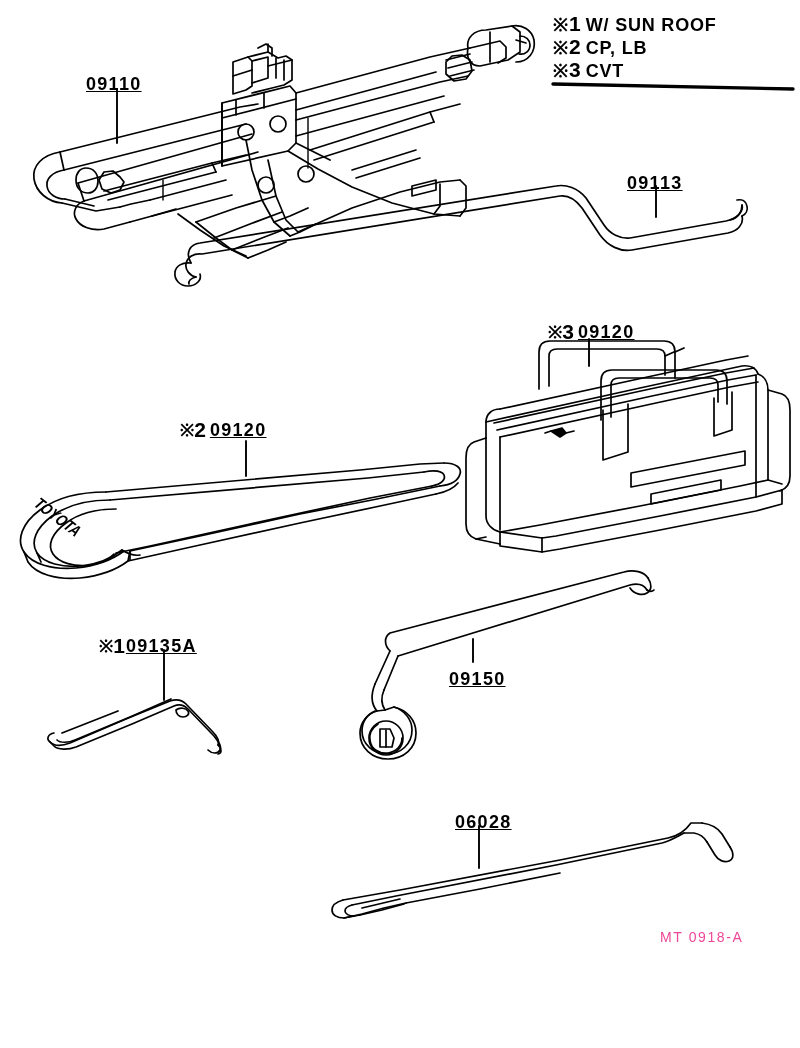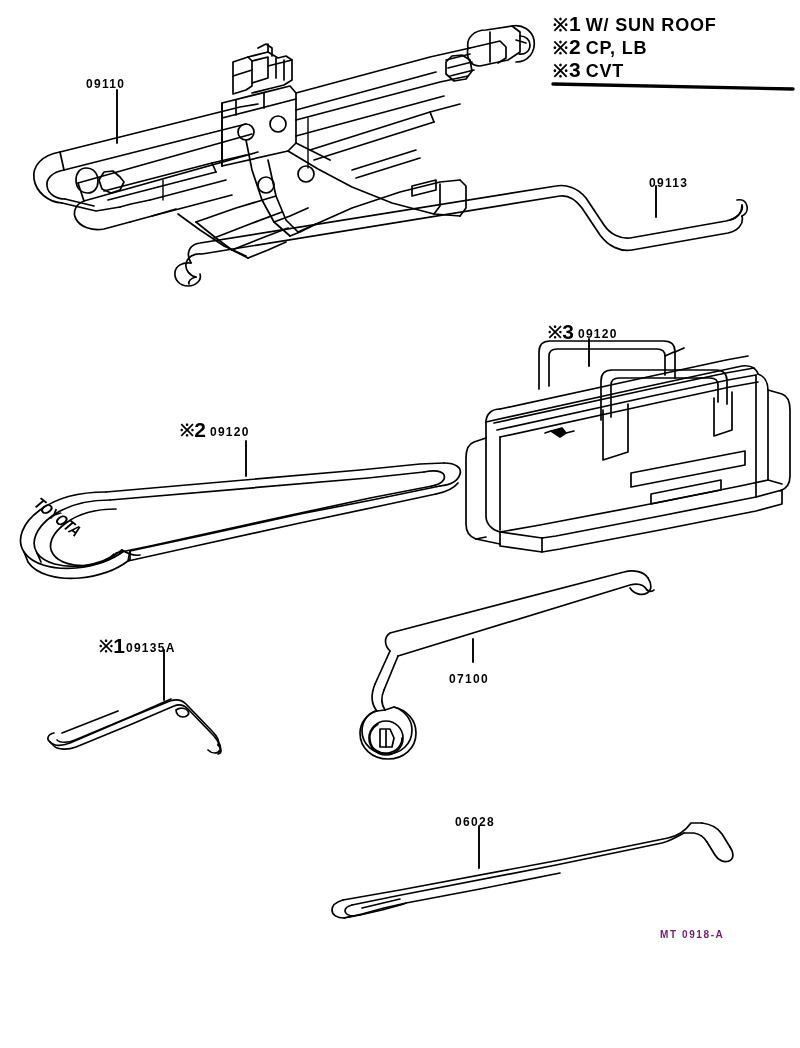--- a/index.html
+++ b/index.html
@@ -28,22 +28,23 @@
   }
   .lbl {
     position: absolute;
     color: #000;
     font-family: "Liberation Sans", sans-serif;
     font-weight: bold;
     white-space: nowrap;
     letter-spacing: 0.5px;
   }
   .partnum {
-    font-size: 12px;
+    font-size: 18px;
     letter-spacing: 1.3px;
+    text-decoration: underline;
   }
   .marknum {
     font-size: 21px;
     letter-spacing: 0px;
     vertical-align: -1px;
   }
   .mark-glyph {
     font-size: 17px;
     font-weight: bold;
     letter-spacing: 0;
@@ -74,24 +75,24 @@
   }
   .legend-text {
     font-weight: bold;
     font-size: 18px;
     letter-spacing: 0.8px;
   }
   .figid {
     position: absolute;
     left: 660px;
     top: 929px;
-    font-size: 10px;
-    font-weight: bold;
+    font-size: 14px;
+    font-weight: normal;
     letter-spacing: 1.6px;
-    color: #701a75;
+    color: #ec4899;
     font-family: "Liberation Sans", sans-serif;
   }
   .toyota-mark {
     position: absolute;
     font-family: "Liberation Sans", sans-serif;
     font-weight: bold;
     font-size: 13px;
     color: #000;
     letter-spacing: 0px;
     transform: rotate(37deg) skewX(-12deg) scaleY(1.25);
@@ -366,38 +367,38 @@
       <span class="legend-mark">※</span>
       <span class="legend-idx">3</span>
       <span class="legend-text">CVT</span>
     </div>
   </div>
 
   <div class="lbl" style="left:86px; top:74px;">
     <span class="partnum">09110</span>
   </div>
 
-  <div class="lbl" style="left:627px; top:173px;margin-left:22px;">
+  <div class="lbl" style="left:627px; top:173px;">
     <span class="partnum">09113</span>
   </div>
 
   <div class="lbl" style="left:524px; top:320px;margin-left:24px;">
     <span class="mark-glyph">※</span><span class="marknum">3</span><span class="partnum" style="margin-left:4px;">09120</span>
   </div>
 
   <div class="lbl" style="left:180px; top:418px;">
     <span class="mark-glyph">※</span><span class="marknum">2</span><span class="partnum" style="margin-left:4px;">09120</span>
   </div>
 
   <div class="lbl" style="left:99px; top:634px;">
     <span class="mark-glyph">※</span><span class="marknum">1</span><span class="partnum" style="margin-left:1px;">09135A</span>
   </div>
 
   <div class="lbl" style="left:449px; top:669px;">
-    <span class="partnum">07100</span>
+    <span class="partnum">09150</span>
   </div>
 
   <div class="lbl" style="left:455px; top:812px;">
     <span class="partnum">06028</span>
   </div>
 
   <div class="toyota-mark" style="left:44px; top:495px;">TOYOTA</div>
 
   <div class="figid">MT  0918-A</div>
 

